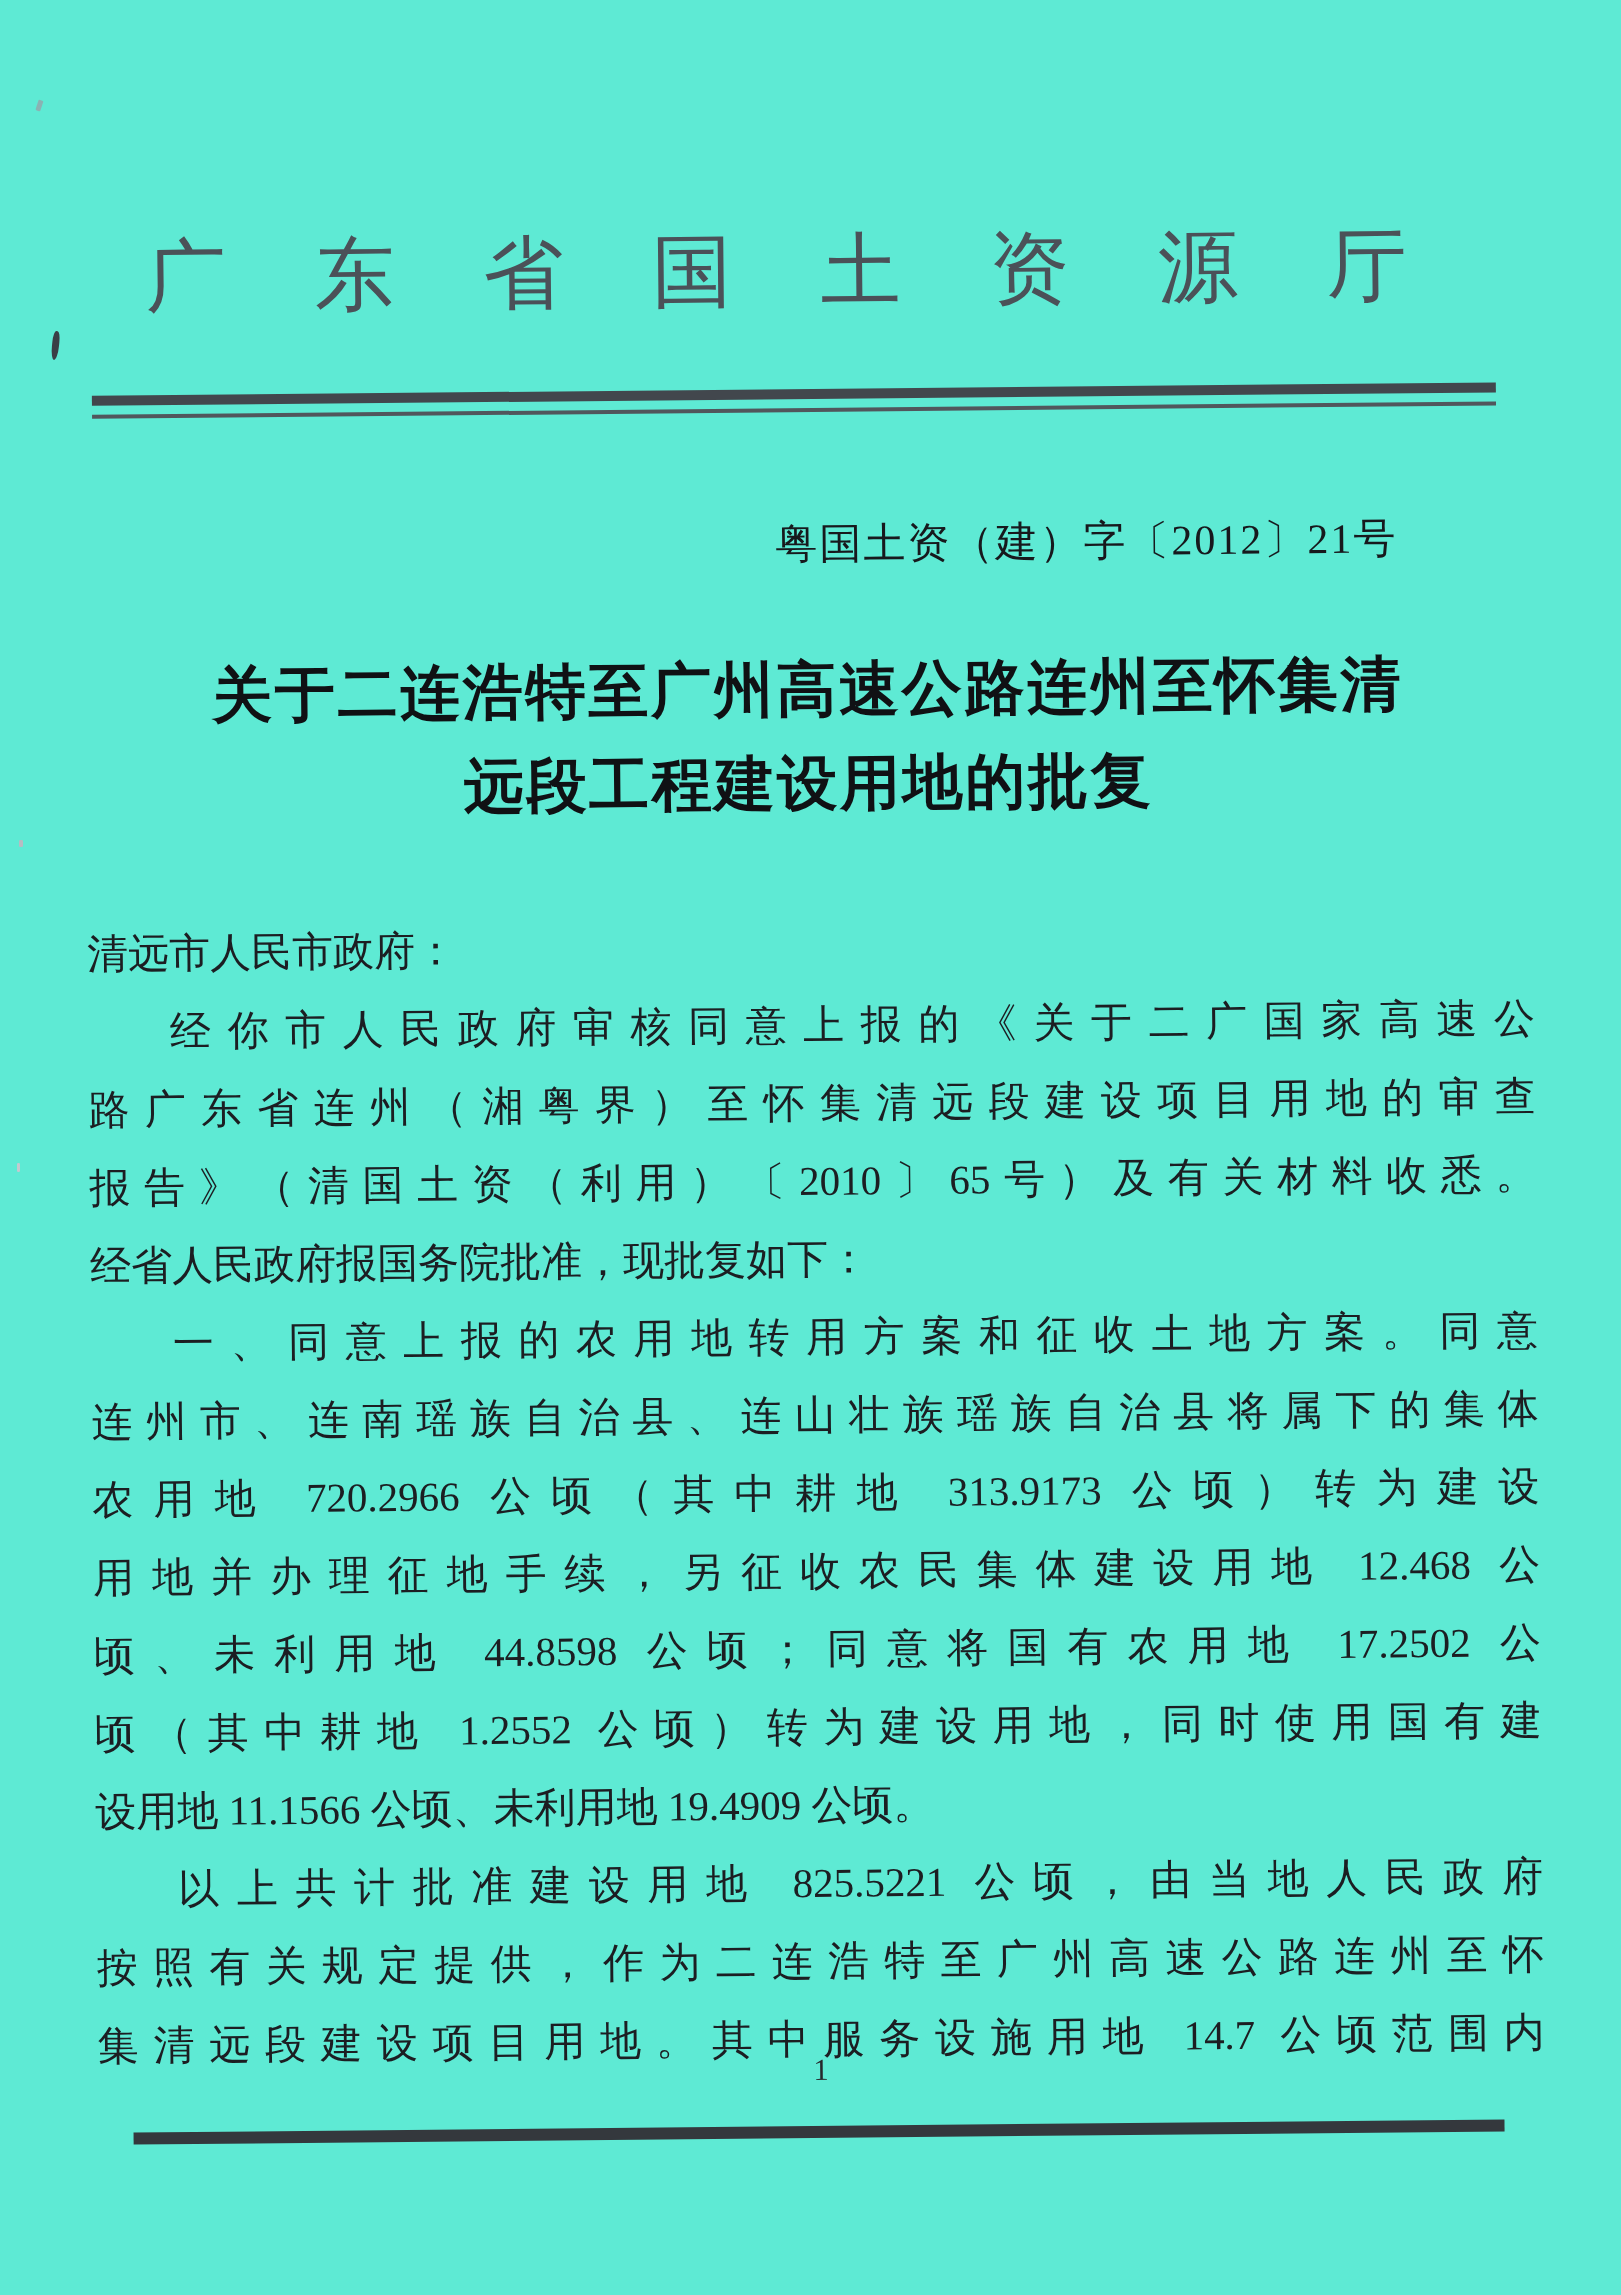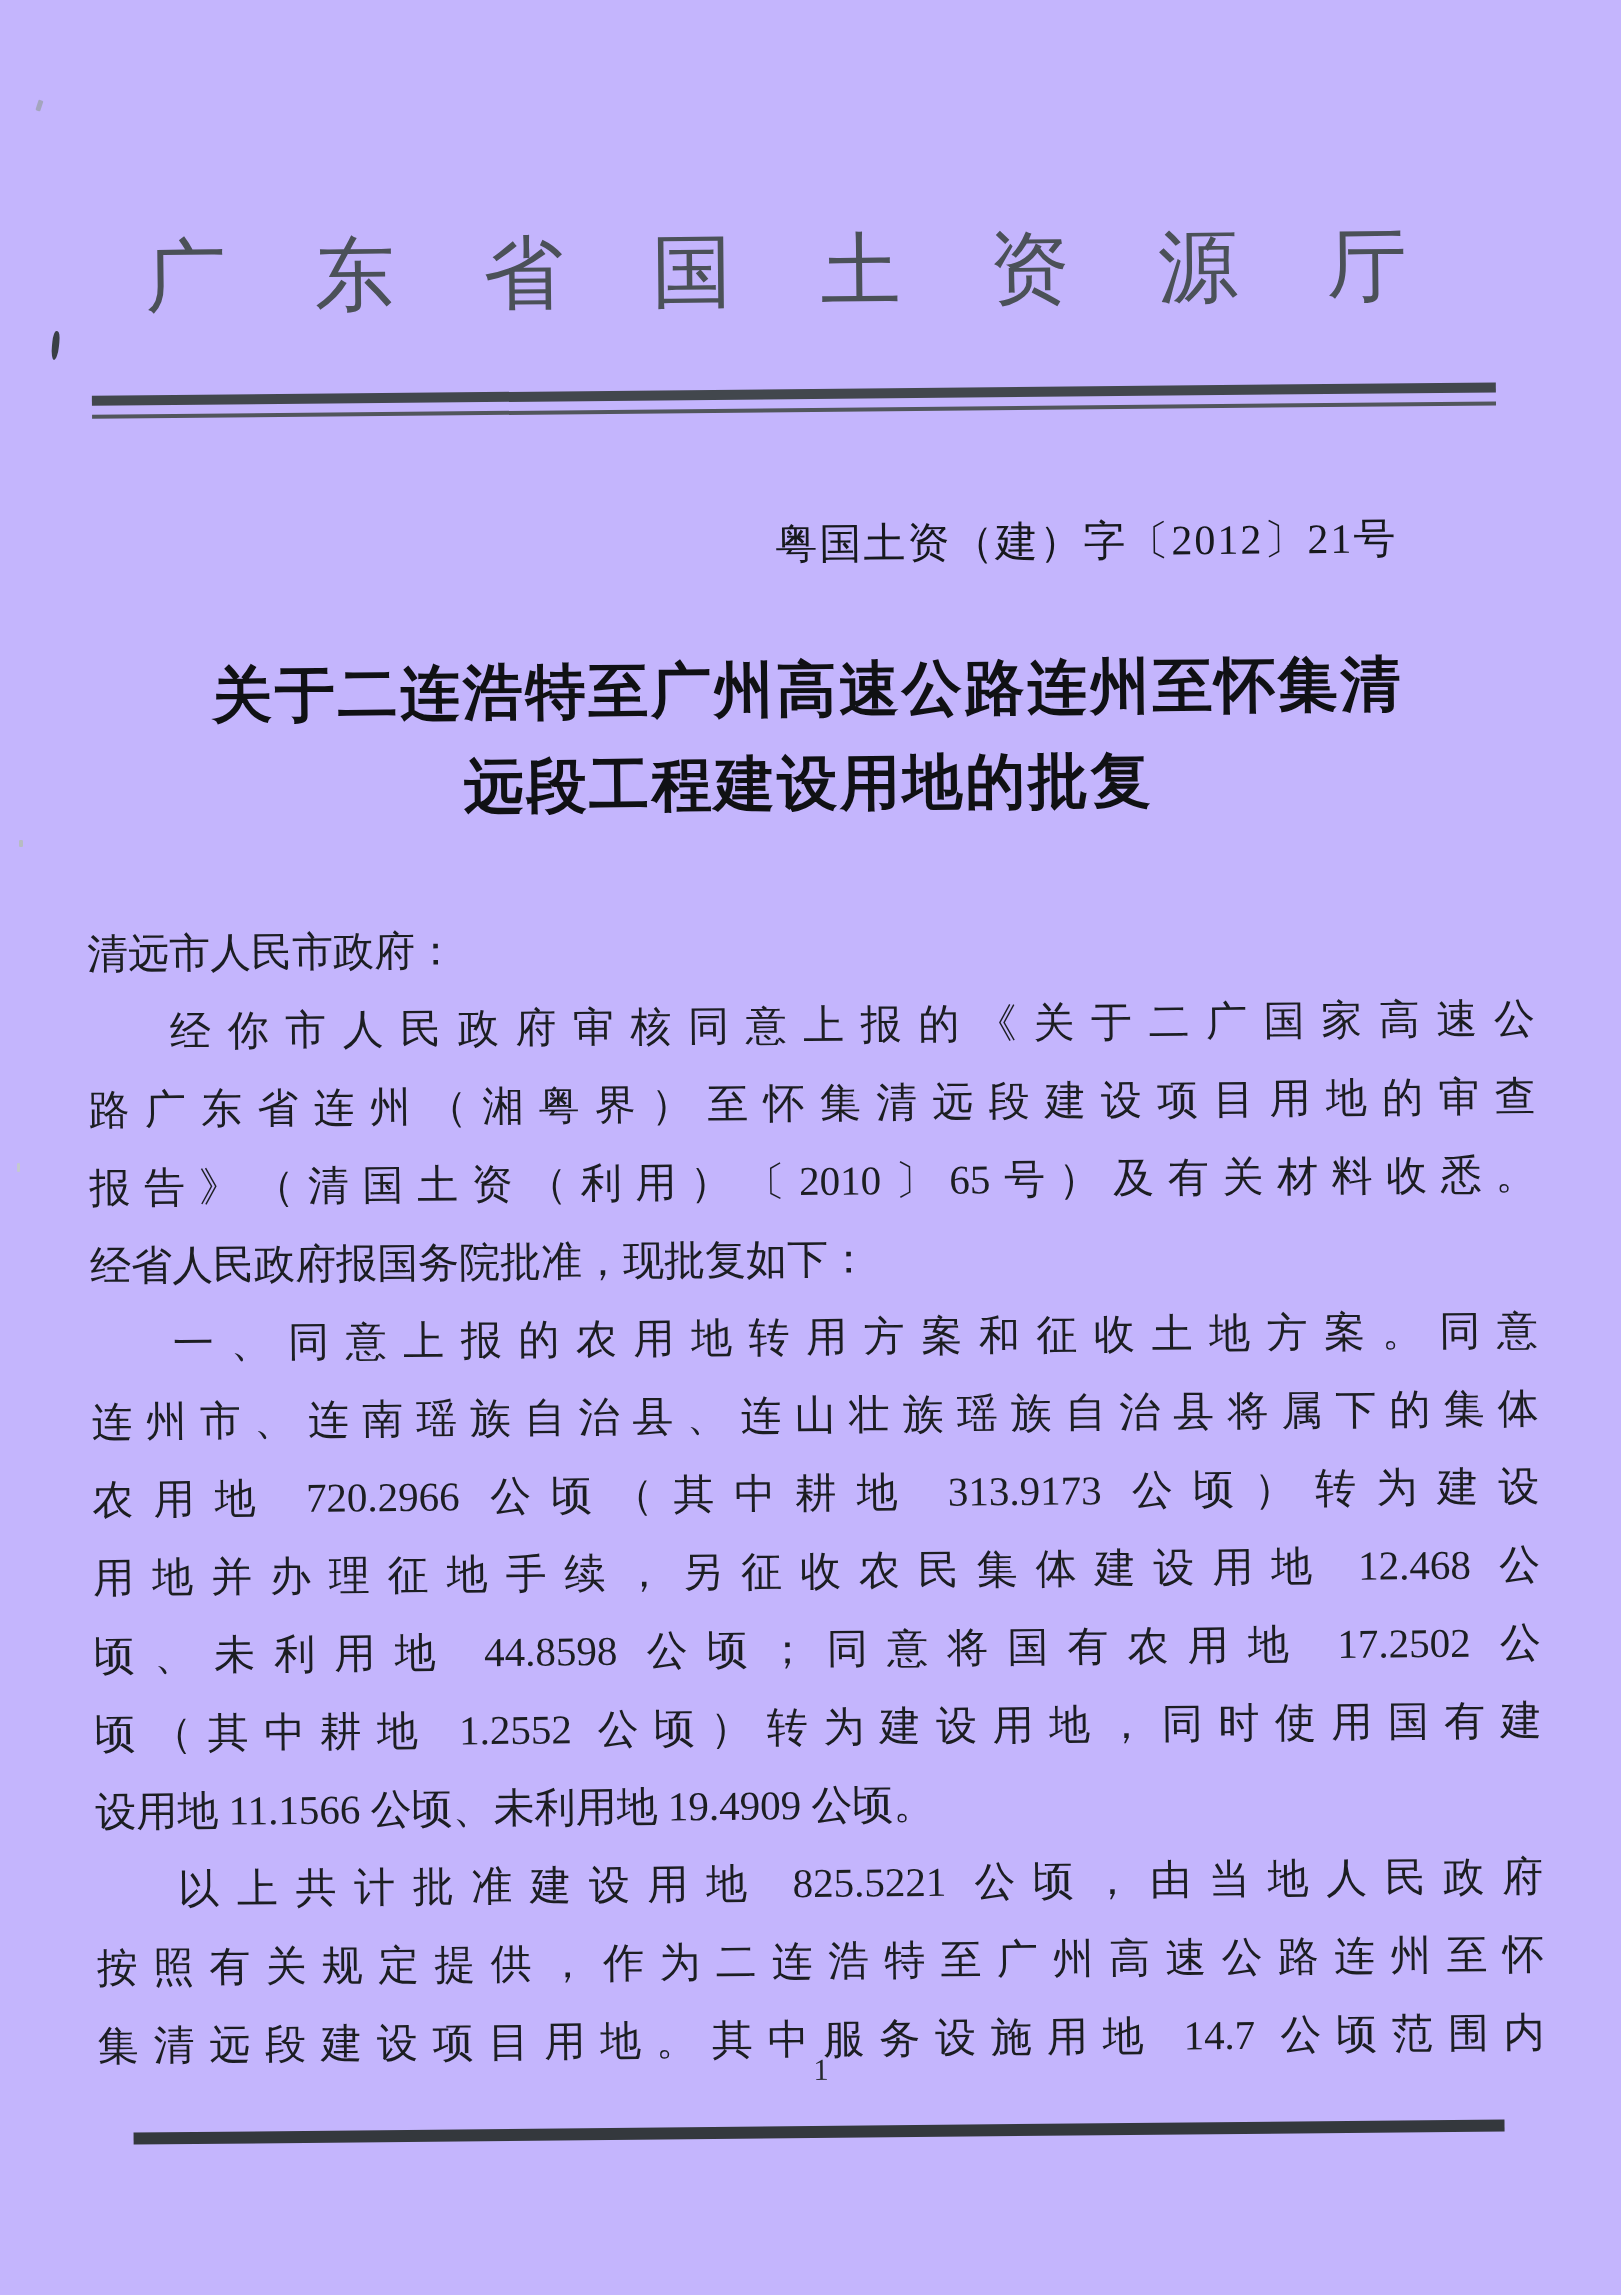--- a/index.html
+++ b/index.html
@@ -10,21 +10,21 @@
   body {
     width: 1622px;
     height: 2295px;
     position: relative;
     overflow: hidden;
     font-family: "Liberation Serif", "DejaVu Serif", serif;
   }
   .page {
     position: absolute;
     inset: 0;
-    background: #c4b5fd;
+    background: #5eead4;
   }
   .content {
     position: absolute;
     inset: 0;
     transform: rotate(-0.55deg);
     transform-origin: 50% 45%;
   }
   .letterhead {
     position: absolute;
     top: 218px;

